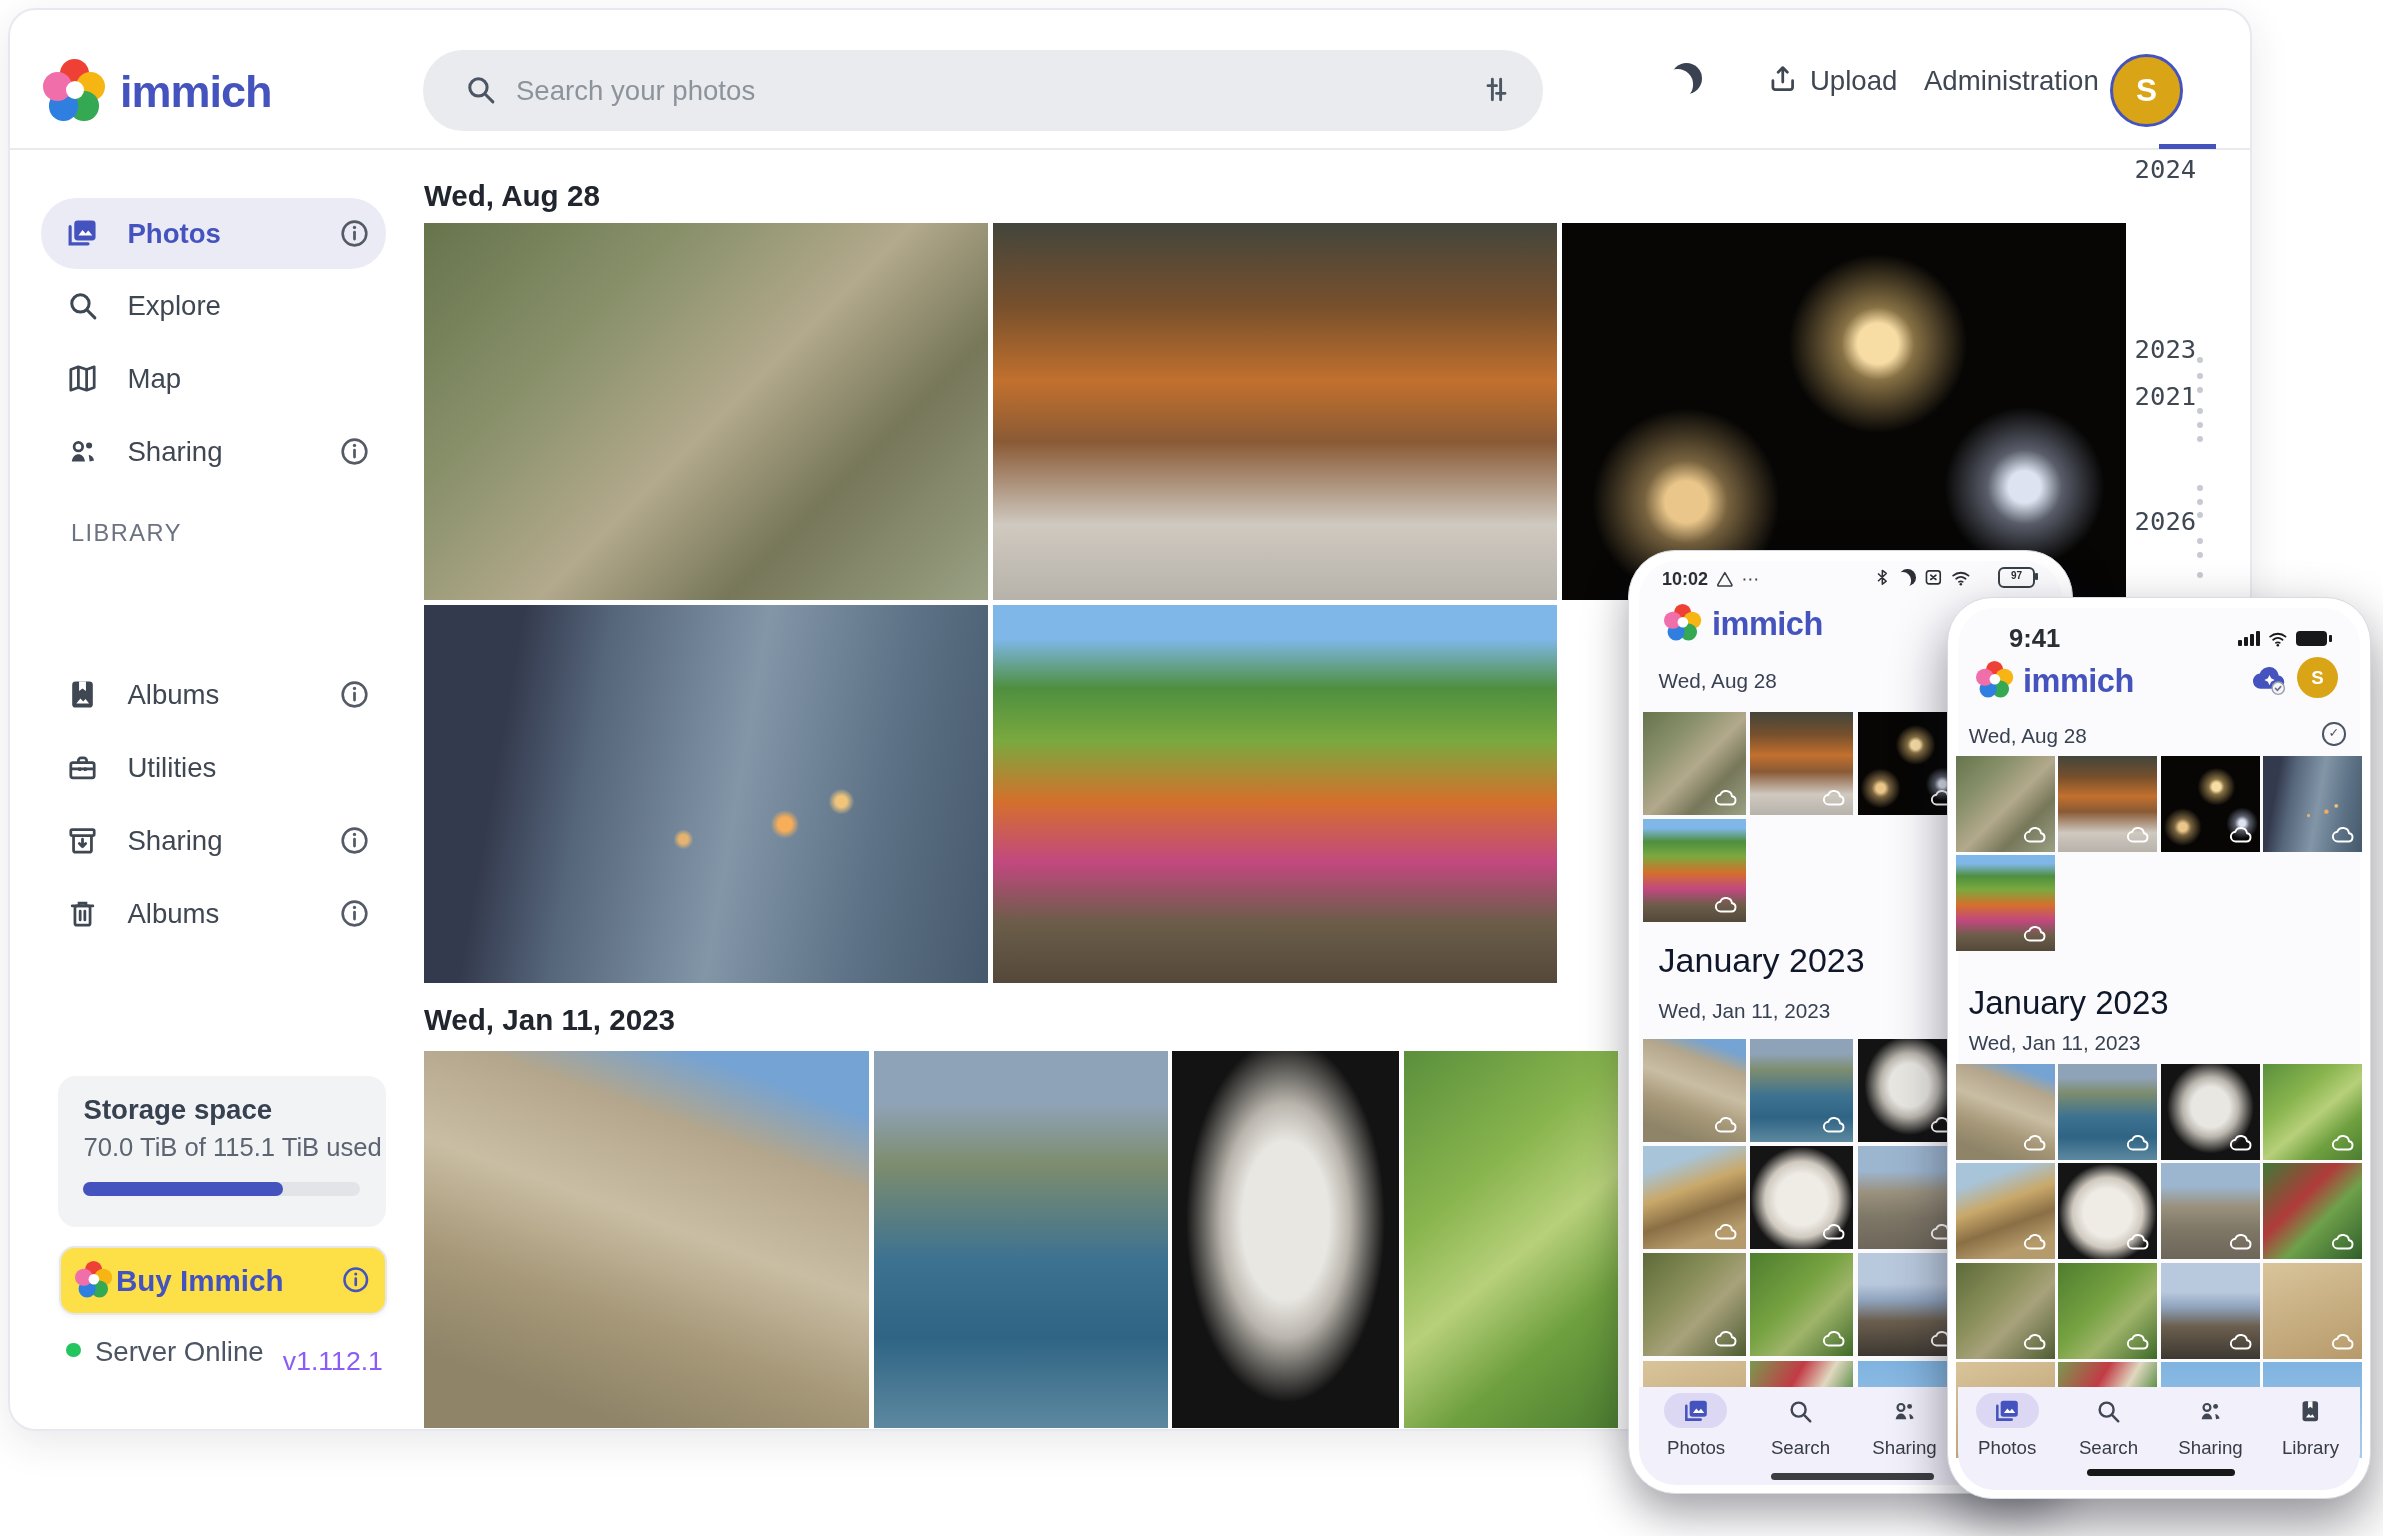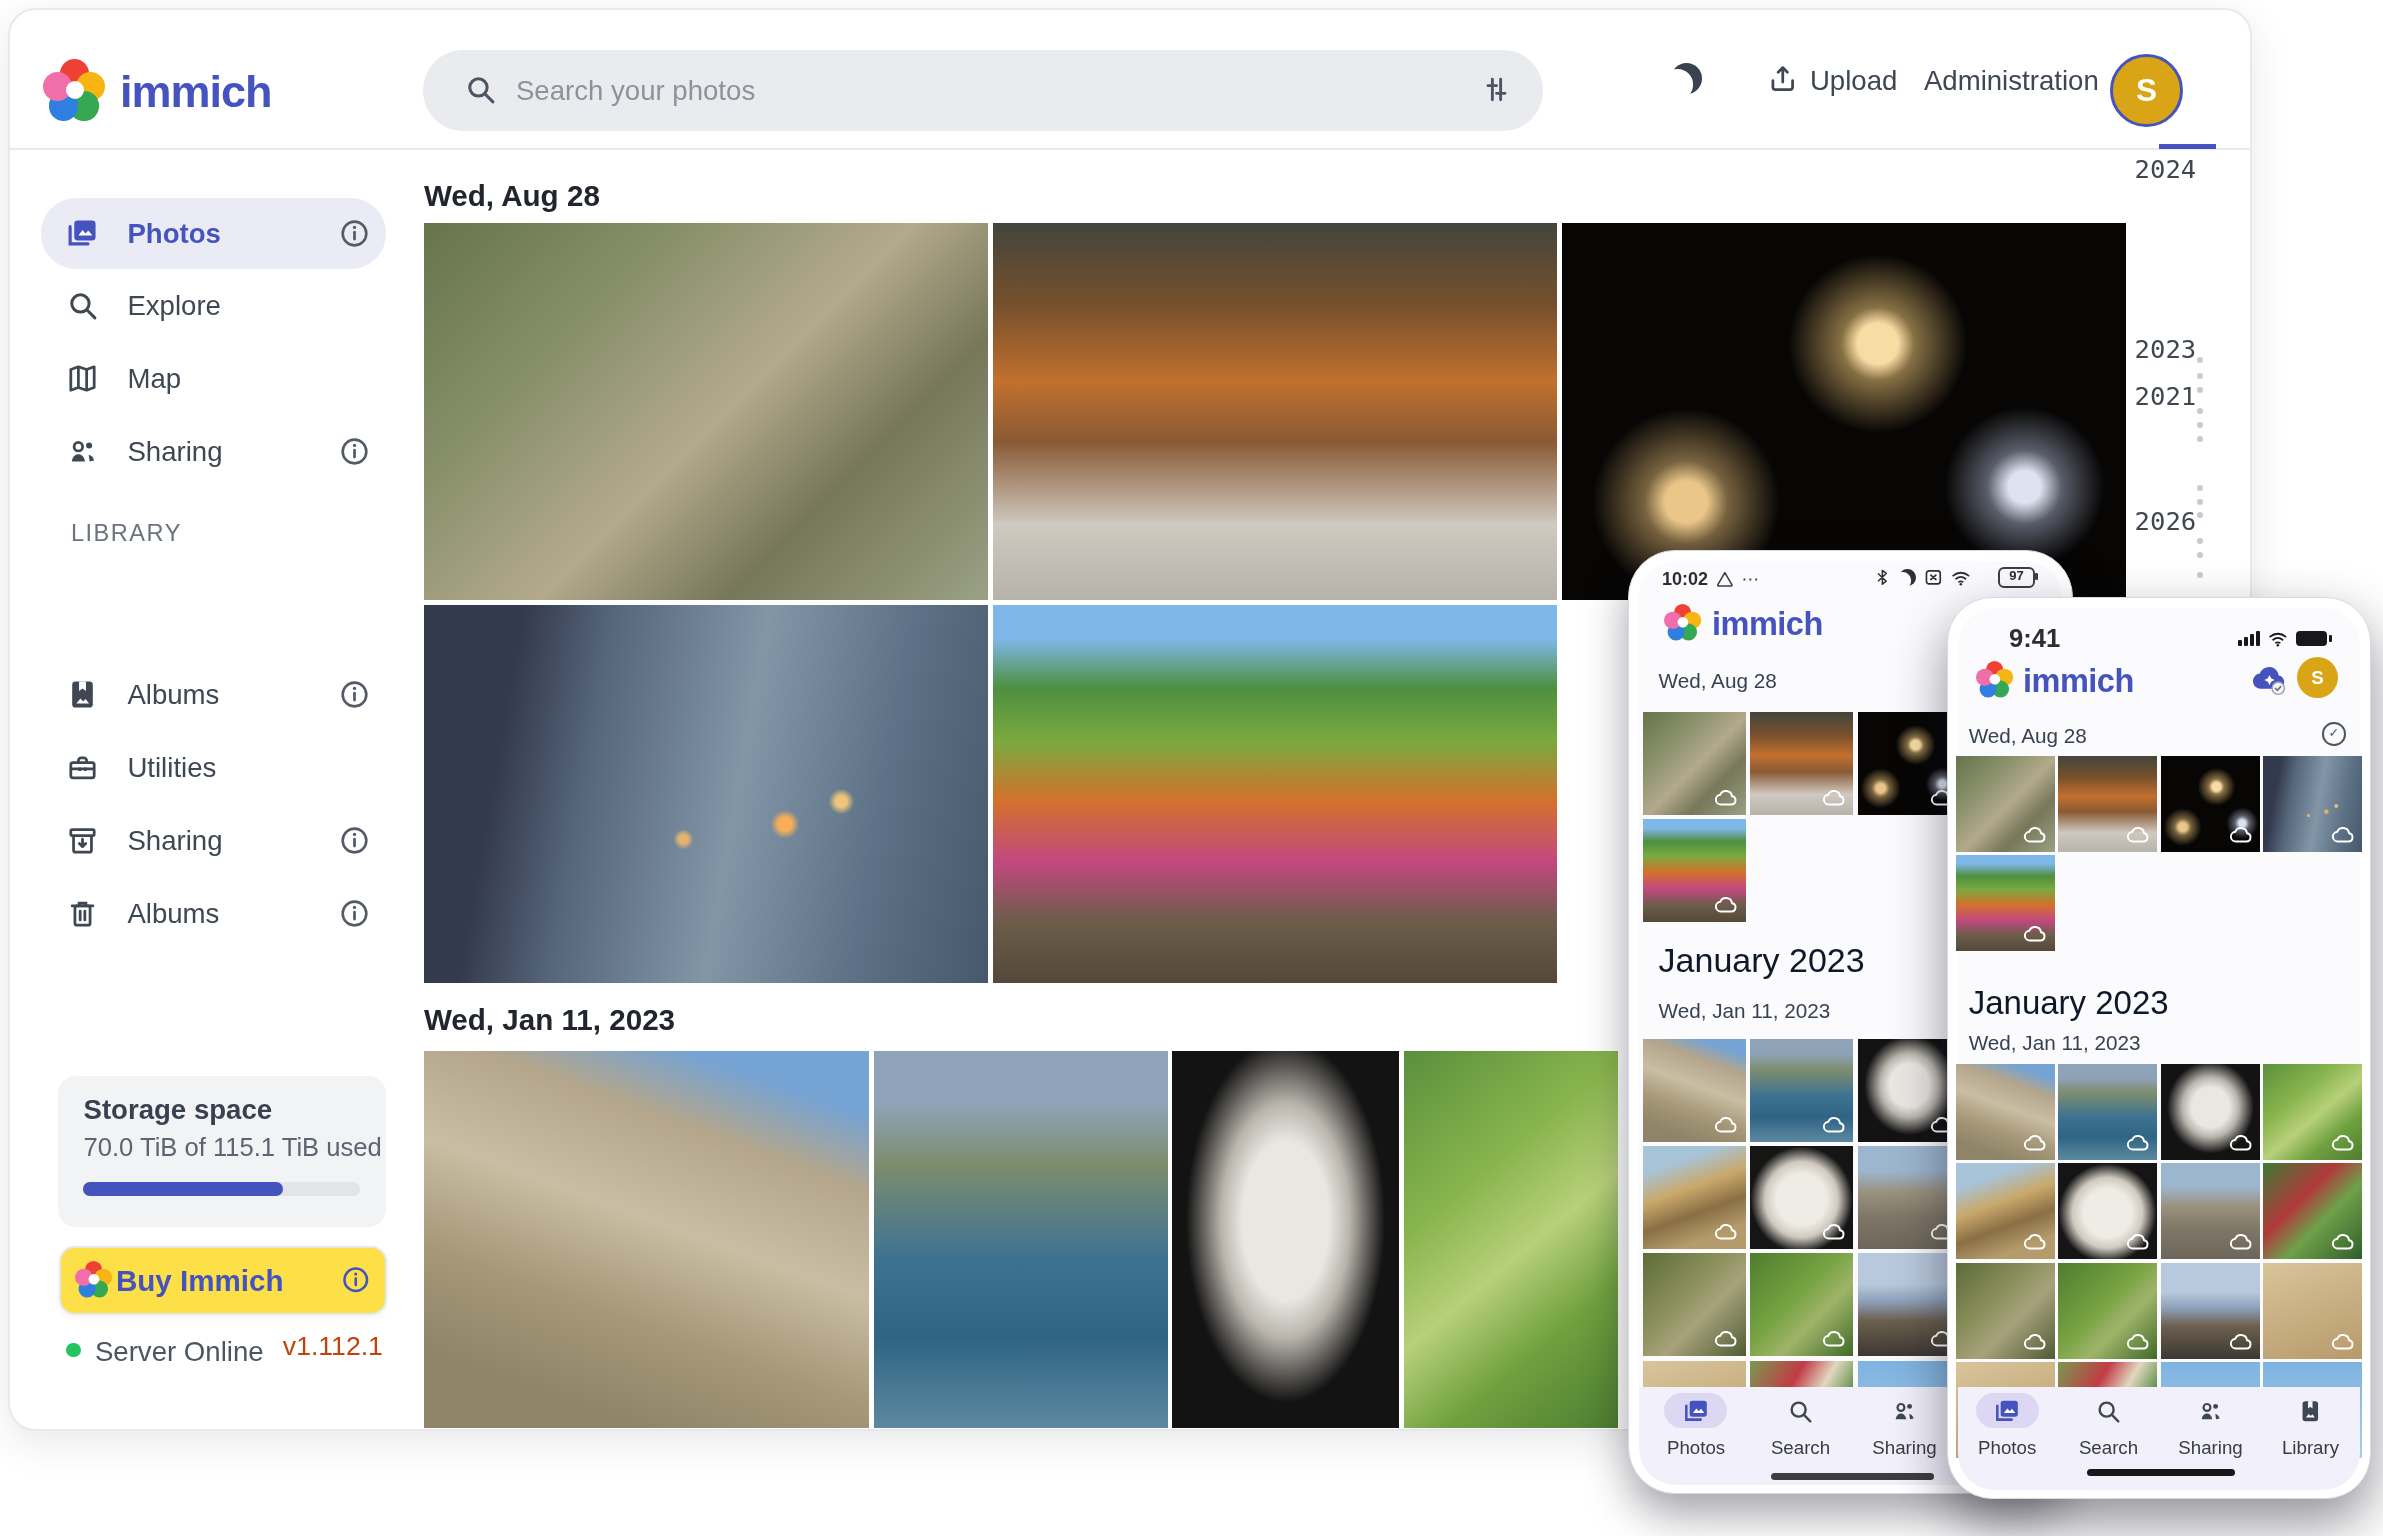--- a/index.html
+++ b/index.html
@@ -49,21 +49,21 @@
   .storage-usage{position:absolute;left:25.6px;top:57px;font-size:25.6px;color:#5b6470;}
   .bar-track{position:absolute;left:25.6px;top:106px;width:277px;height:13.8px;border-radius:6.9px;background:#e2e4e8;}
   .bar-fill{position:absolute;left:0;top:0;height:13.8px;border-radius:6.9px;background:#4553be;width:72%;}
   .buy-btn{position:absolute;left:49px;top:1236px;width:324px;height:65px;background:#fde047;border:2px solid #e5e7eb;
            border-radius:15.8px;box-shadow:0 2px 5.9px rgba(0,0,0,.05);}
   .buy-label{position:absolute;left:55px;top:15.8px;font-size:29.6px;font-weight:700;color:#4553be;}
   .buy-info{position:absolute;right:13.8px;top:15.8px;width:31.5px;height:31.5px;color:#4553be;}
   .server-row{position:absolute;left:48px;top:1320px;width:325px;height:39px;}
   .dot-green{position:absolute;left:7.9px;top:12.8px;width:14.8px;height:14.8px;border-radius:50%;background:#22c55e;}
   .server-label{position:absolute;left:37px;top:5.9px;font-size:27.6px;color:#4b5563;}
-  .version{position:absolute;right:0;top:1px;font-size:26.6px;color:#c2410c;}
+  .version{position:absolute;right:0;top:16px;font-size:26.6px;color:#8b5cf6;}
 
   
   .date-head{position:absolute;font-size:29.6px;font-weight:700;color:#20252e;}
   .tile{position:absolute;}
   .thumb{position:absolute;overflow:hidden;}
   .thumb svg.cloud{position:absolute;right:6.9px;bottom:4.9px;width:24.6px;height:24.6px;}
 
   
   .year{position:absolute;left:2118px;width:75px;text-align:center;
         font-family:"DejaVu Sans Mono",monospace;font-size:25.6px;color:#3f4753;}
@@ -82,21 +82,21 @@
   .p-date{font-size:20.7px;color:#374151;font-weight:500;}
   .p-month{font-size:34px;color:#0f172a;font-weight:500;}
   .pnav-bg{position:absolute;left:9.9px;right:9.9px;background:#f2f0fa;border-radius:0 0 37px 37px;z-index:5;}
   .pnav{position:absolute;width:83px;text-align:center;z-index:6;}
   .pnav .pill{position:absolute;left:9.9px;top:-4.9px;width:63px;height:35px;border-radius:17.7px;background:#dcd8f4;}
   .pnav .nico{position:relative;display:inline-block;width:26.6px;height:26.6px;color:#3f4753;}
   .pnav .nlabel{display:block;margin-top:8.9px;font-size:18.7px;color:#373c44;}
   .homebar{position:absolute;height:6.9px;border-radius:3.9px;background:#3c3e42;z-index:7;}
   .statrow{position:absolute;display:flex;align-items:center;gap:6.9px;}
   .batt1{position:relative;width:33px;height:16.7px;border:2px solid #3a4047;border-radius:5.9px;
-         font-size:13px;color:#2a2e35;text-align:center;line-height:14.8px;font-weight:600;margin-left:19px;}
+         font-size:10px;color:#2a2e35;text-align:center;line-height:14.8px;font-weight:600;margin-left:19px;}
   .batt1::after{content:'';position:absolute;right:-4.9px;top:3.9px;width:3px;height:6.9px;background:#3a4047;border-radius:1px;}
   .sigbars{display:flex;align-items:flex-end;gap:2px;}
   .sigbars i{display:block;width:3.9px;background:#17181a;border-radius:1px;}
   .batt2{position:relative;width:31.5px;height:14.8px;background:#17181a;border-radius:3.9px;}
   .batt2::after{content:'';position:absolute;right:-4.9px;top:3.9px;width:3px;height:6.9px;background:#17181a;border-radius:1px;}
   .checkcircle{position:absolute;width:23.6px;height:23.6px;border:2.4px solid #4b5563;border-radius:50%;box-sizing:border-box;
                color:#4b5563;font-size:12.8px;text-align:center;line-height:18.7px;}
 
   
   .ph-monkeys{background:linear-gradient(135deg,#66744c,#88906a 28%,#b3a98c 52%,#77775a 72%,#9aa184);}

